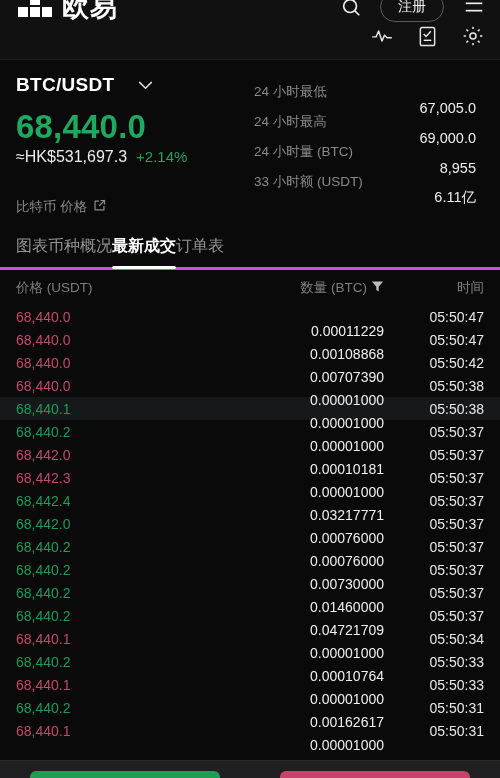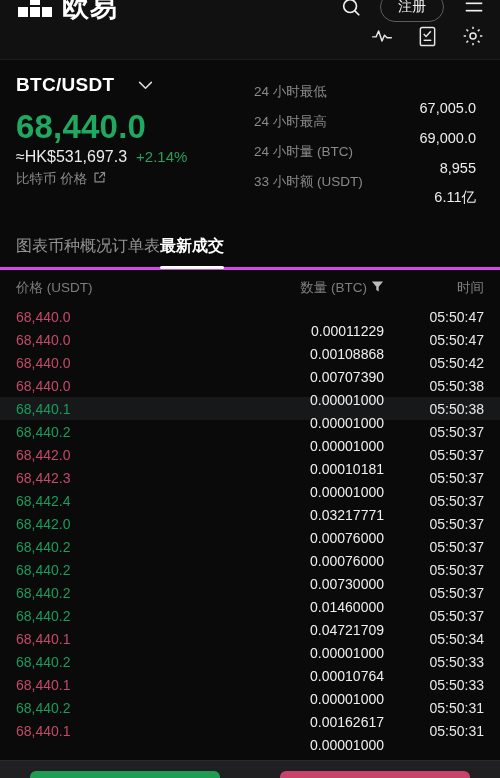--- a/index.html
+++ b/index.html
@@ -52,21 +52,21 @@
   .pair-row { display:flex; align-items:center; gap:24px; }
   .pair-name { color:#fff; font-size:19px; font-weight:bold; letter-spacing:.3px; }
   .chev { display:block; }
   .last-price {
     color:#1fa85f; font-size:33px; font-weight:bold; letter-spacing:.2px;
     margin-top:13px; line-height:36px;
   }
   .sub-row { display:flex; align-items:baseline; gap:9px; margin-top:3px; }
   .fiat { color:#ececec; font-size:16px; }
   .chg  { color:#23a05c; font-size:15px; }
-  .link-row { display:flex; align-items:center; gap:6px; margin-top:4px; }
+  .link-row { display:flex; align-items:center; gap:6px; margin-top:32px; }
   .link-row span.lbl { color:#8c8c8c; font-size:13.5px; }
 
   .tk-right { flex:1; padding-top:3px; }
   .stat {
     display:flex; justify-content:space-between; align-items:center;
     height:30px; padding-right:8px;
   }
   .stat .k { color:#8a8a8a; font-size:13.5px; }
   .stat .v { color:#ededed; font-size:14.5px;margin-top:31px; }
 
@@ -218,22 +218,22 @@
       <div class="stat">
         <span class="k">33 小时额 (USDT)</span>
         <span class="v">6.11亿</span>
       </div>
     </div>
   </div>
 
   <div class="tabs">
     <div class="tab">图表</div>
     <div class="tab">币种概况</div>
+    <div class="tab active">最新成交</div>
     <div class="tab">订单表</div>
-    <div class="tab active">最新成交</div>
   </div>
 
   <div class="thead">
     <div class="c-price">价格 (USDT)</div>
     <div class="c-amt">
       <span>数量 (BTC)</span>
       <span>
         <svg width="13" height="13" viewBox="0 0 14 14" fill="#bdbdbd">
           <path d="M1 1.6h12L8.3 7.2v5.2l-2.6-1.6V7.2z"></path>
         </svg>

